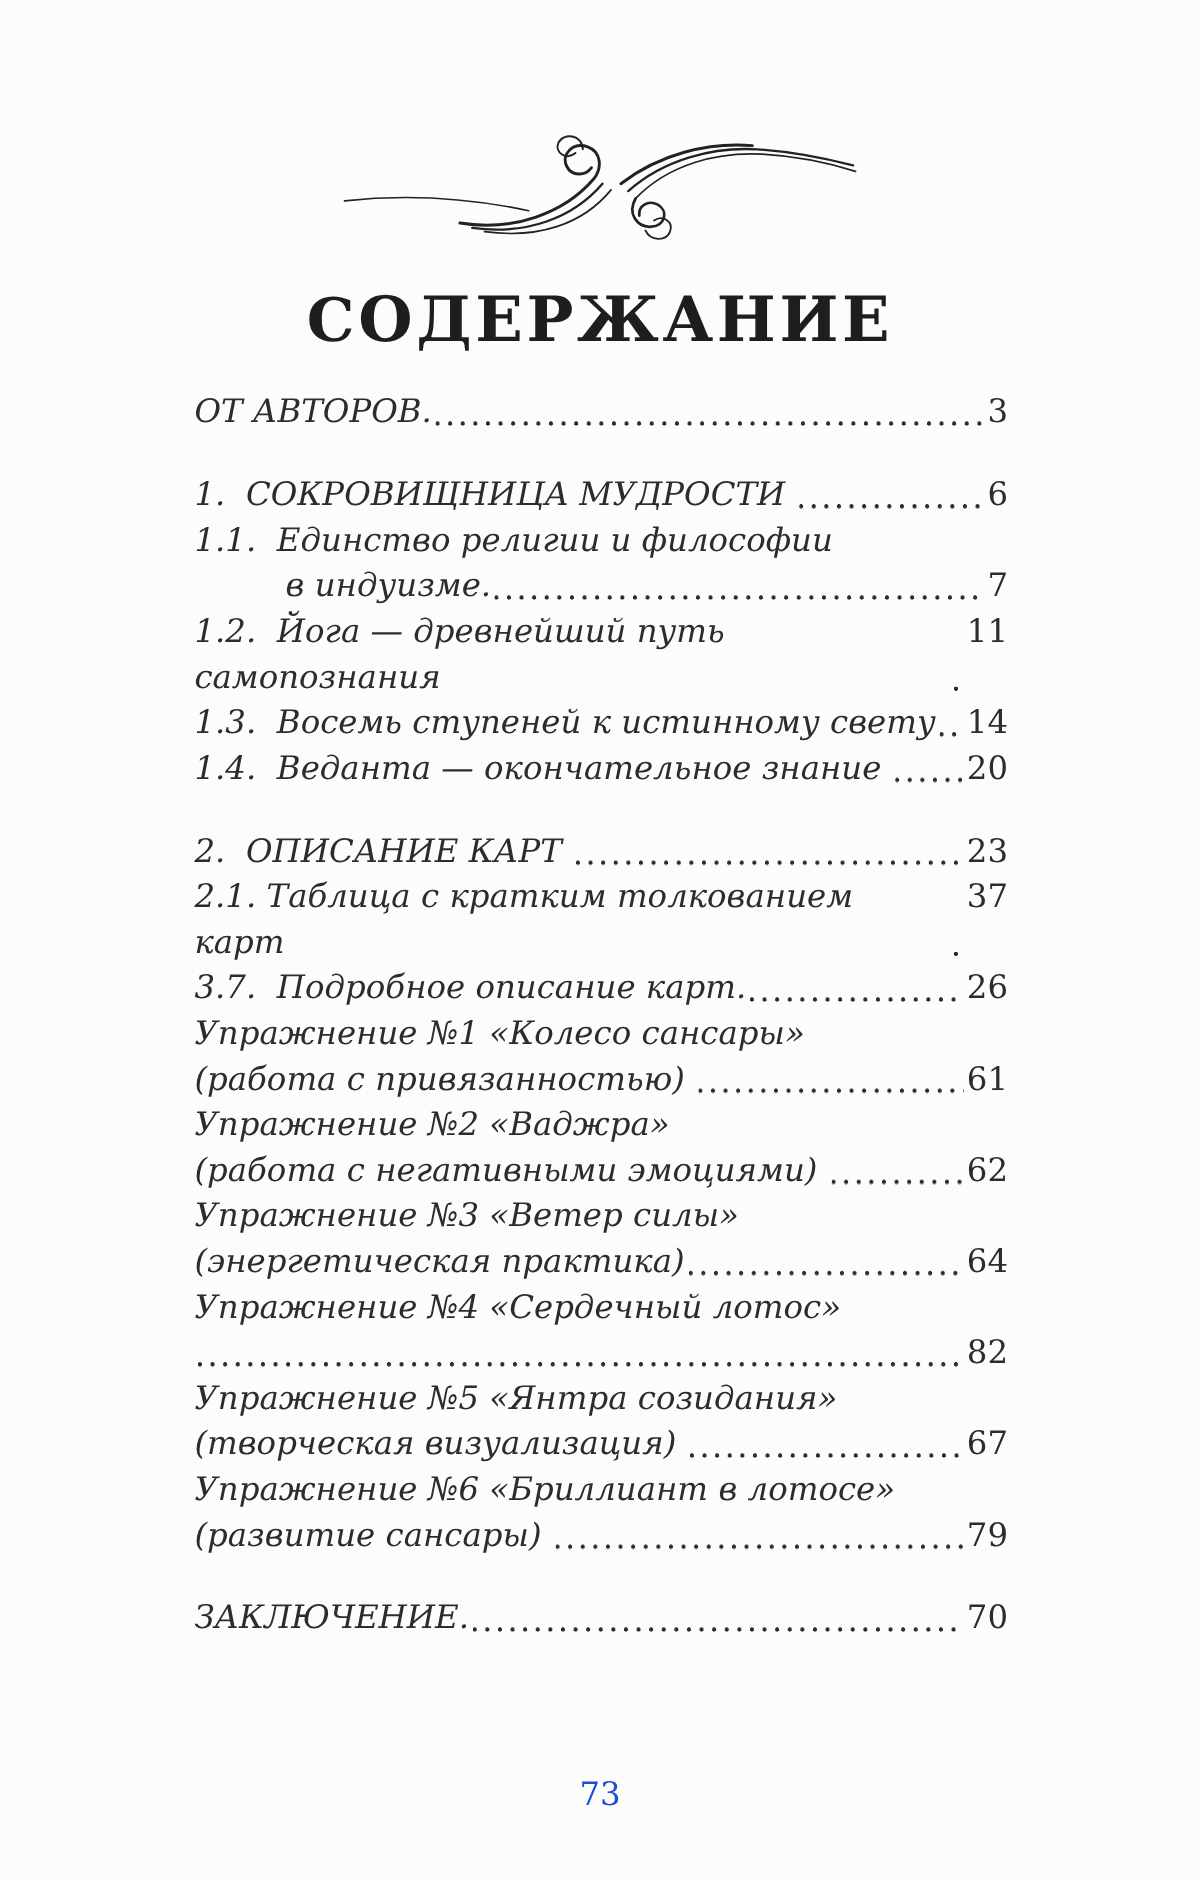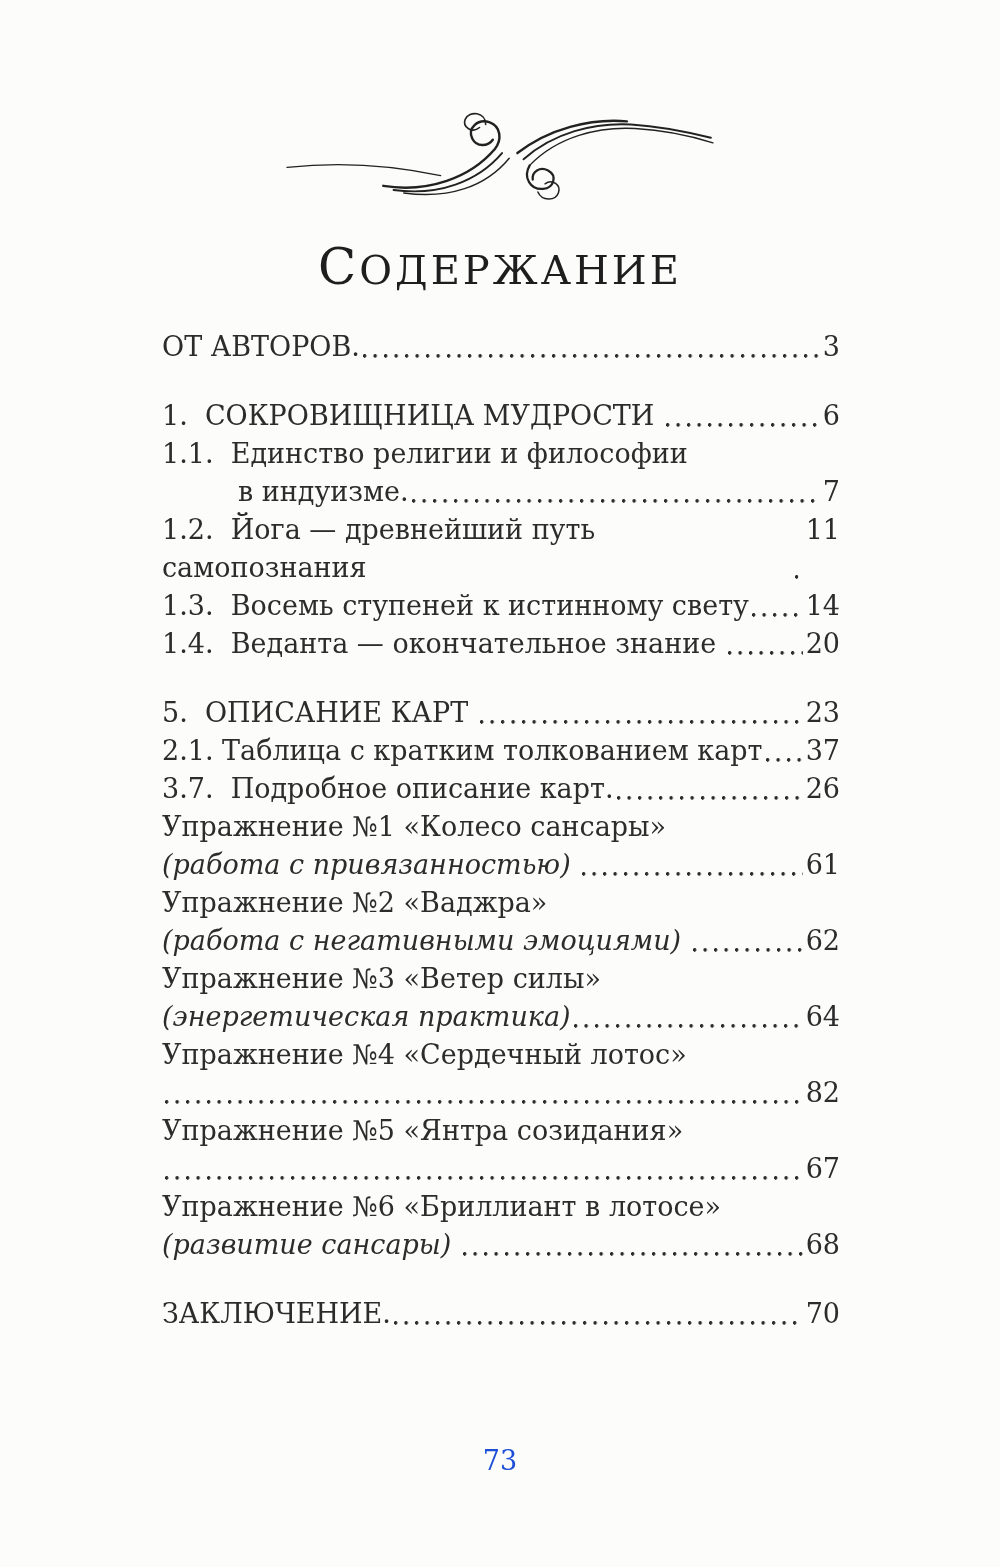--- a/index.html
+++ b/index.html
@@ -15,35 +15,35 @@
   }
   .flourish {
     width: 430px;
     margin: 106px auto 0;
     display: block;
   }
   .flourish svg { display: block; width: 100%; height: auto; }
   .title {
     margin: 34px 0 0 0;
     text-align: center;
-    font-size: 40px;
+    font-size: 52px;
     line-height: 50px;
-    font-weight: normal;
+    font-weight: bold;
     letter-spacing: 3px;
     color: #1e1e1e;
   }
   .title::first-letter { font-size: 50px; }
   .toc {
     margin: 33px 0 0 162px;
     width: 678px;
     font-size: 27px;
     line-height: 38px;
   }
   .toc-line { display: flex; align-items: baseline; }
-  .toc-text { white-space: pre-wrap; }
+  .toc-text { white-space: pre-wrap; font-style: italic; }
   .toc-line.indent .toc-text { padding-left: 76px; }
   .toc-line.italic .toc-text { font-style: italic; }
   .sect-gap { margin-top: 31px; justify-content: flex-end; }
   .leader {
     flex: 1 1 auto;
     align-self: stretch;
     position: relative;
     min-width: 14px;
   }
   .leader::after {
@@ -121,21 +121,21 @@
       <span class="leader"></span>
       <span class="toc-page">14</span>
     </div>
     <div class="toc-line">
       <span class="toc-text">1.4.  Веданта — окончательное знание </span>
       <span class="leader"></span>
       <span class="toc-page">20</span>
     </div>
 
     <div class="toc-line sect-gap">
-      <span class="toc-text">5.  ОПИСАНИЕ КАРТ </span>
+      <span class="toc-text">2.  ОПИСАНИЕ КАРТ </span>
       <span class="leader"></span>
       <span class="toc-page">23</span>
     </div>
     <div class="toc-line">
       <span class="toc-text">2.1. Таблица с кратким толкованием карт</span>
       <span class="leader"></span>
       <span class="toc-page">37</span>
     </div>
     <div class="toc-line">
       <span class="toc-text">3.7.  Подробное описание карт.</span>
@@ -171,30 +171,31 @@
       <span class="toc-text">Упражнение №4 «Сердечный лотос»</span>
     </div>
     <div class="toc-line italic">
       <span class="leader"></span>
       <span class="toc-page">82</span>
     </div>
     <div class="toc-line">
       <span class="toc-text">Упражнение №5 «Янтра созидания»</span>
     </div>
     <div class="toc-line italic">
+      <span class="toc-text">(творческая визуализация) </span>
       <span class="leader"></span>
       <span class="toc-page">67</span>
     </div>
     <div class="toc-line">
       <span class="toc-text">Упражнение №6 «Бриллиант в лотосе»</span>
     </div>
     <div class="toc-line italic">
       <span class="toc-text">(развитие сансары) </span>
       <span class="leader"></span>
-      <span class="toc-page">68</span>
+      <span class="toc-page">79</span>
     </div>
 
     <div class="toc-line sect-gap">
       <span class="toc-text">ЗАКЛЮЧЕНИЕ.</span>
       <span class="leader"></span>
       <span class="toc-page">70</span>
     </div>
 
   </div>
 

